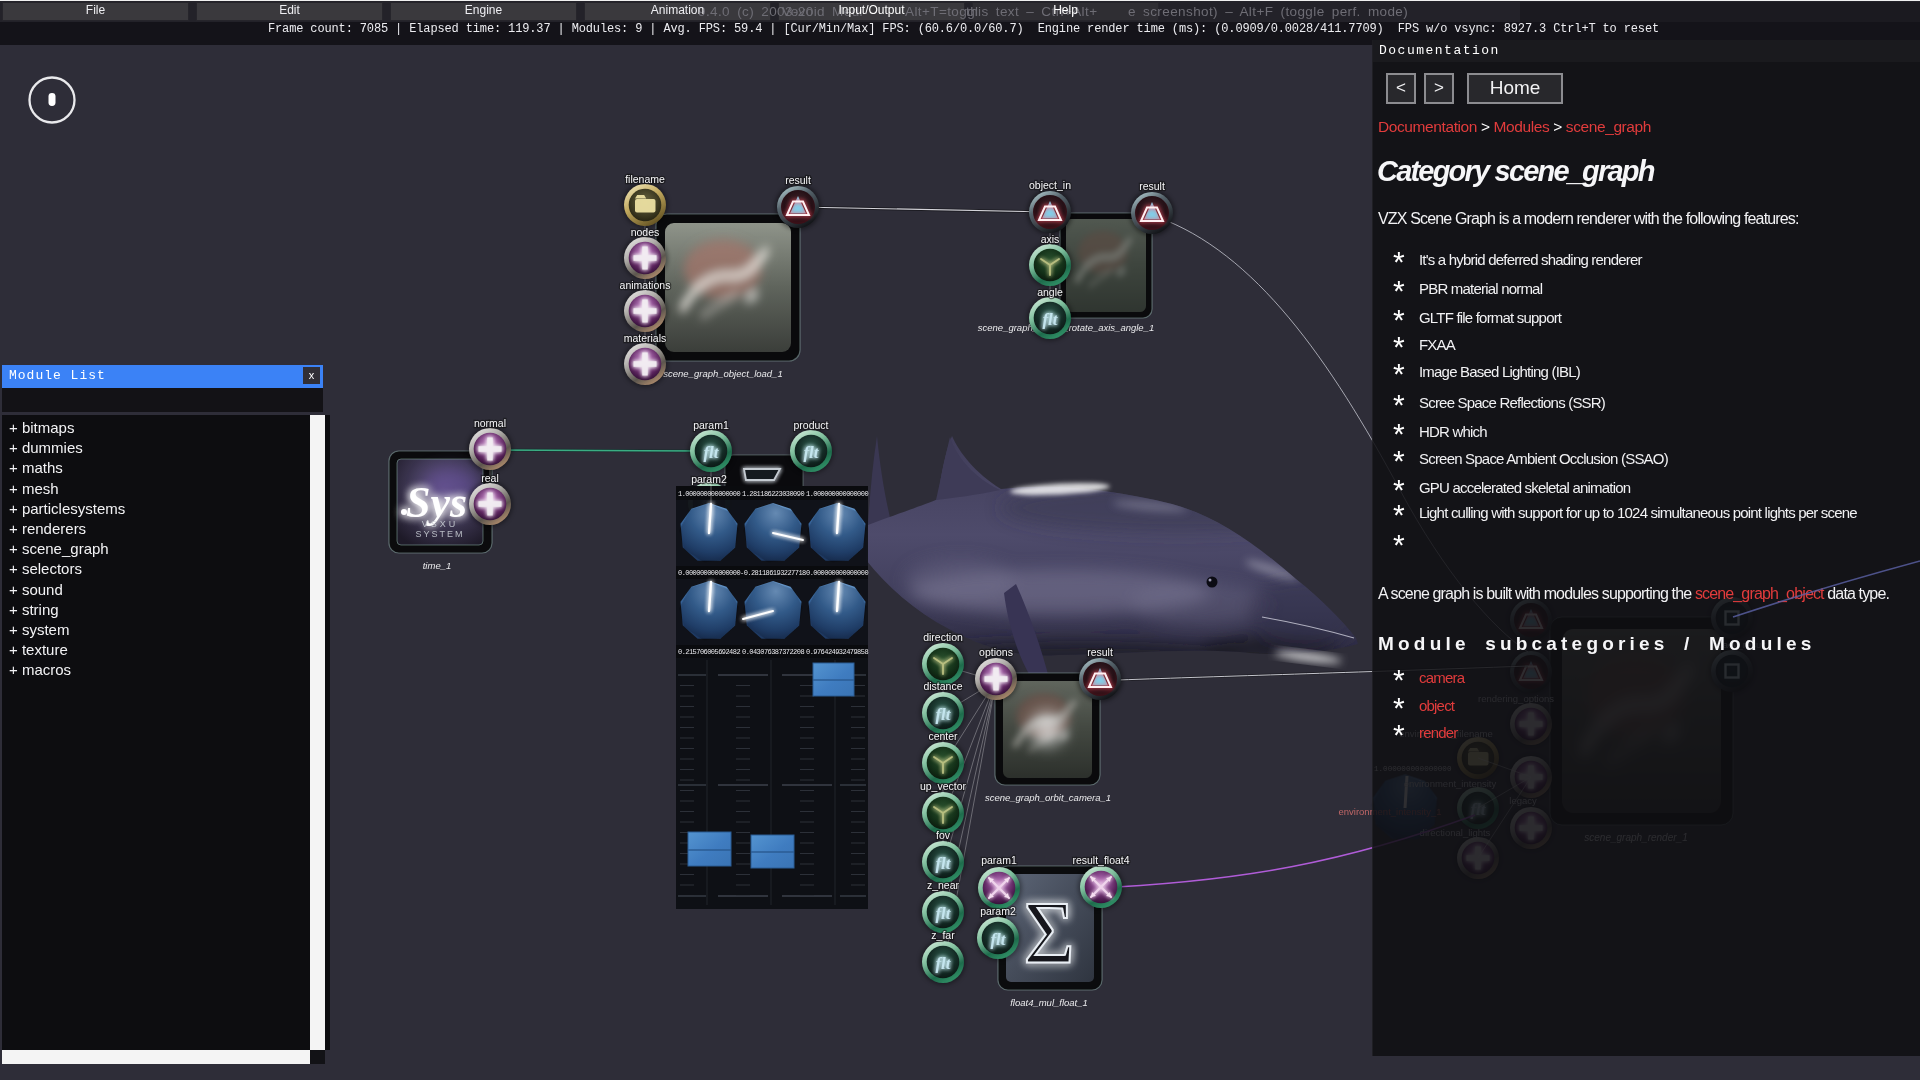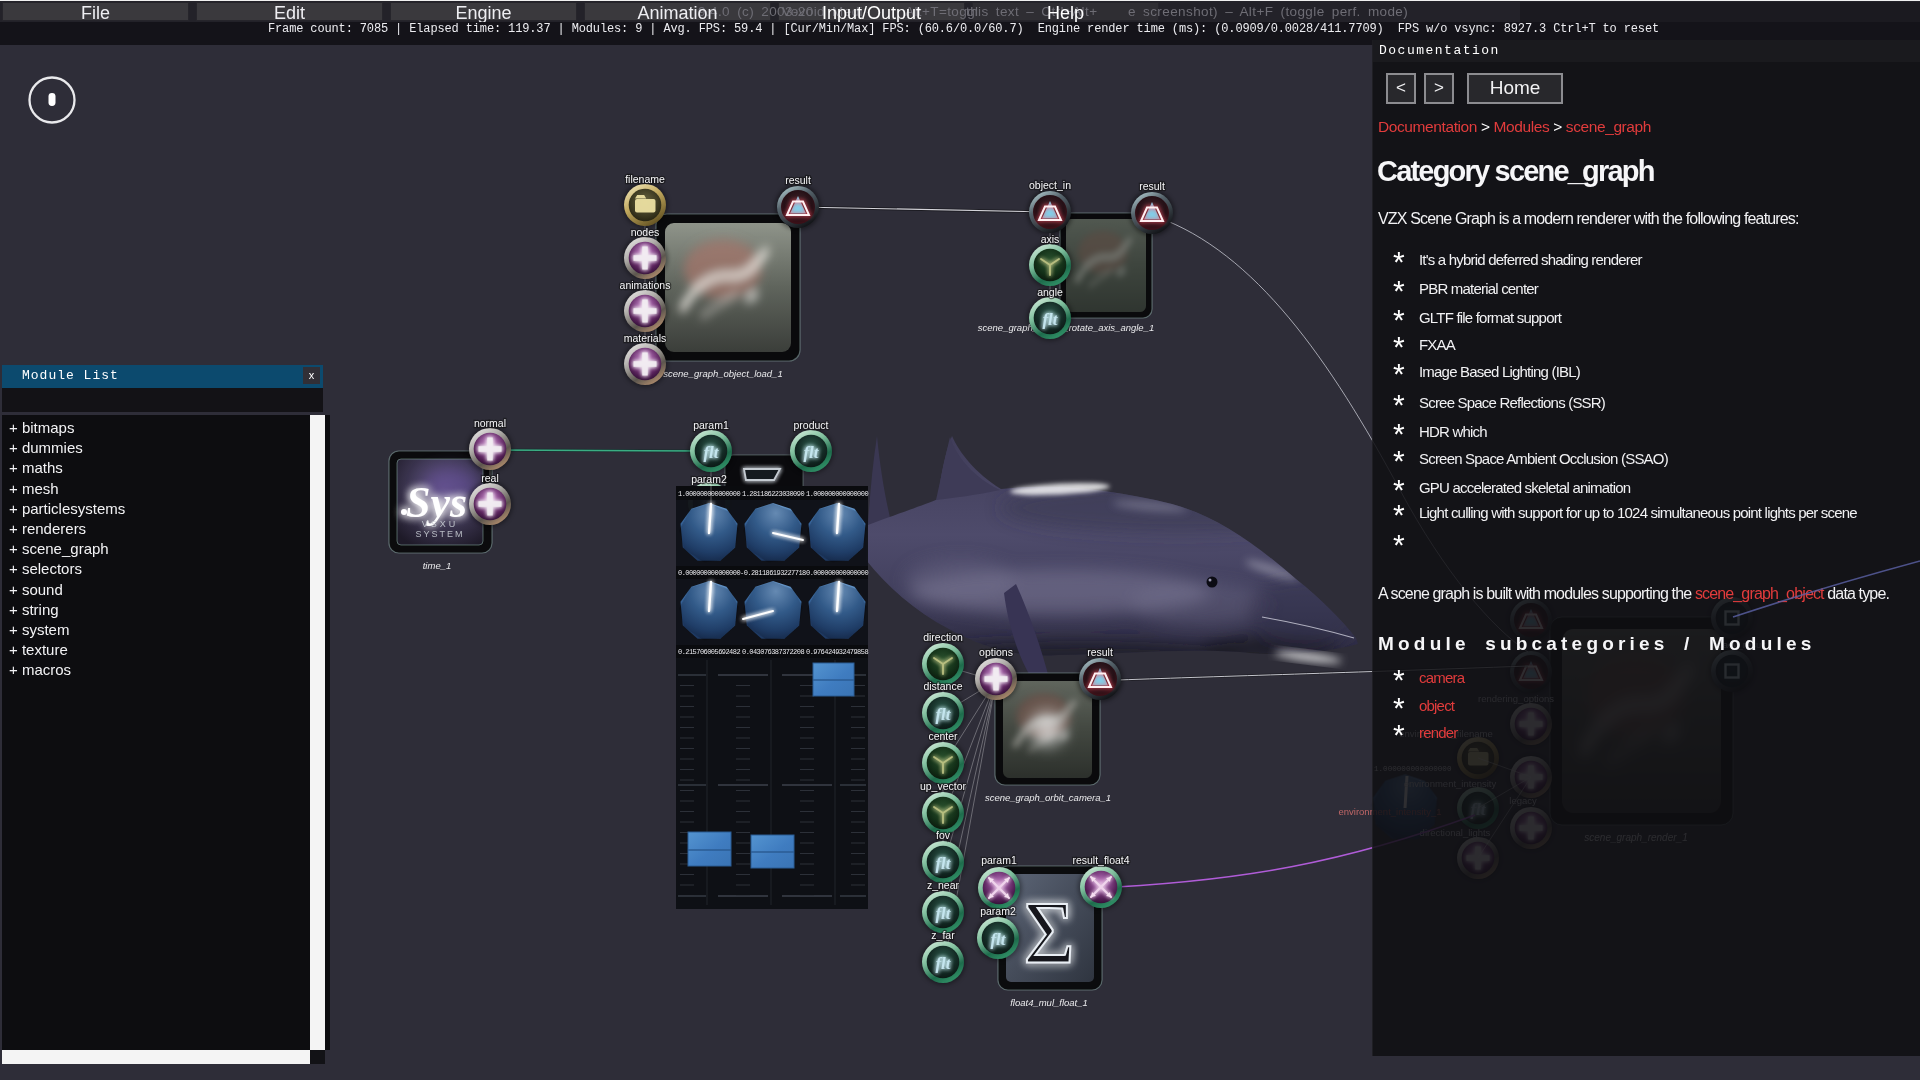--- a/index.html
+++ b/index.html
@@ -1,37 +1,37 @@
 <!DOCTYPE html>
 <html><head><meta charset="utf-8"><style>
 *{margin:0;padding:0;box-sizing:border-box}
 html,body{width:1920px;height:1080px;overflow:hidden;background:#2e2d38;font-family:"Liberation Sans",sans-serif}
 .abs{position:absolute}
 #graph{position:absolute;left:0;top:0}
 #menustrip{position:absolute;left:0;top:0;width:1920px;height:22px;background:#232229;border-top:1px solid #f0f0f0}
 #menustrip .dk{position:absolute;left:1520px;top:1px;width:400px;height:21px;background:#1b1a20}
 .mbtn{position:absolute;top:2px;height:19px;width:187px;background:#3a393d;border:1px solid #26252b}
-.mlab{position:absolute;top:3px;width:187px;text-align:center;color:#eeeef2;font-size:18px}
+.mlab{position:absolute;top:3px;width:187px;text-align:center;color:#eeeef2;font-size:12px}
 .dimt{position:absolute;top:4px;color:#6e6d75;font-size:13.5px;letter-spacing:0.4px;word-spacing:3px;white-space:pre}
 #stats{position:absolute;left:0;top:22px;width:1920px;height:23px;background:#141319;color:#ececf0;font-family:"Liberation Mono",monospace;font-size:12px;line-height:15px;letter-spacing:-0.14px;white-space:pre;padding-left:268px}
 #mlist{position:absolute;left:2px;top:365px;width:321px;height:700px}
-#mlist .hdr{position:absolute;left:0;top:0;width:321px;height:34px;background:#0c4a6e;color:#fff;font-family:"Liberation Mono",monospace;font-size:13px;letter-spacing:1px;line-height:21px;padding-left:20px}
+#mlist .hdr{position:absolute;left:0;top:0;width:321px;height:34px;background:#3b82f6;color:#fff;font-family:"Liberation Mono",monospace;font-size:13px;letter-spacing:1px;line-height:21px;padding-left:7px}
 #mlist .xb{position:absolute;right:3px;top:2px;width:17px;height:17px;background:#312f36;color:#fff;font-size:11px;text-align:center;line-height:17px;font-family:"Liberation Sans",sans-serif}
 #mlist .srch{position:absolute;left:0;top:23px;width:321px;height:24px;background:#131216}
 #mlist .lst{position:absolute;left:0;top:50px;width:328px;height:635px;background:#0d0d10;color:#f3f3f5;font-size:15px;line-height:20.2px;padding:3px 0 0 7px}
 #mlist .vbar{position:absolute;left:308px;top:50px;width:15px;height:635px;background:#f4f4f4}
 #mlist .hbar{position:absolute;left:0;top:685px;width:308px;height:14px;background:#f4f4f4}
 #mlist .cnr{position:absolute;left:308px;top:685px;width:15px;height:14px;background:#121216}
 #doc{position:absolute;left:1372px;top:40px;width:594px;height:1016px;background:rgba(15,15,18,0.868);border-left:1px solid rgba(200,200,210,0.07)}
 #doc .hdr{position:absolute;left:0;top:0;width:594px;height:22px;background:rgba(27,27,31,0.92);color:#fff;font-family:"Liberation Mono",monospace;font-size:13px;letter-spacing:1.5px;line-height:22px;padding-left:6px}
 #doc .xb{position:absolute;right:5px;top:2px;width:17px;height:17px;background:#3a3a40;color:#fff;font-size:11px;text-align:center;line-height:17px}
 #doc .nav{position:absolute;top:33px;height:31px;background:#28282c;border:2px solid #8c8c90;color:#f2f2f4;text-align:center}
 #doc .bc{position:absolute;left:5px;top:78px;font-size:15.5px;letter-spacing:-0.4px;color:#fff}
 #doc .red{color:#e23c3c}
-#doc h1{position:absolute;left:4px;top:115px;font-size:29px;font-weight:bold;letter-spacing:-1.8px;color:#f6f6f8}
+#doc h1{position:absolute;left:4px;top:115px;font-size:29px;font-style:italic;font-weight:bold;letter-spacing:-1.8px;color:#f6f6f8}
 #doc .par{position:absolute;font-size:16px;letter-spacing:-0.85px;color:#f2f2f4}
 #doc .bl{position:absolute;left:46px;font-size:15px;letter-spacing:-0.8px;color:#f2f2f4}
 #doc .ast{position:absolute;left:20px;font-size:30px;color:#fff;font-family:"Liberation Sans",sans-serif}
 #doc .sub{position:absolute;left:5px;top:593px;font-size:19px;font-weight:bold;letter-spacing:4.2px;word-spacing:6px;color:#f6f6f8}
 #doc .sbar{position:absolute;left:576px;top:72px;width:14px;height:942px;background:#f2f2f2}
 #doc .bl.red,#doc span.red{color:#e23c3c}
 </style></head><body>
 <svg id="graph" width="1920" height="1080" viewBox="0 0 1920 1080">
 <defs>
 <radialGradient id="gPur" cx="50%" cy="36%" r="70%">
@@ -607,21 +607,21 @@
     <div class="xb">x</div>
 <div class="nav" style="left:13px;width:30px;font-size:17px;line-height:26px">&lt;</div>
 <div class="nav" style="left:51px;width:30px;font-size:17px;line-height:26px">&gt;</div>
 <div class="nav" style="left:94px;width:96px;font-size:19px;line-height:26px">Home</div>
 <div class="bc"><span class="red">Documentation</span> &gt; <span class="red">Modules</span> &gt; <span class="red">scene_graph</span></div>
 <h1>Category scene_graph</h1>
 <div class="par" style="left:5px;top:170px">VZX Scene Graph is a modern renderer with the following features:</div>
 <div class="ast" style="top:205px">*</div>
     <div class="bl" style="top:211px">It's a hybrid deferred shading renderer</div>
 <div class="ast" style="top:234px">*</div>
-    <div class="bl" style="top:240px">PBR material center</div>
+    <div class="bl" style="top:240px">PBR material normal</div>
 <div class="ast" style="top:263px">*</div>
     <div class="bl" style="top:269px">GLTF file format support</div>
 <div class="ast" style="top:290px">*</div>
     <div class="bl" style="top:296px">FXAA</div>
 <div class="ast" style="top:317px">*</div>
     <div class="bl" style="top:323px">Image Based Lighting (IBL)</div>
 <div class="ast" style="top:348px">*</div>
     <div class="bl" style="top:354px">Scree Space Reflections (SSR)</div>
 <div class="ast" style="top:377px">*</div>
     <div class="bl" style="top:383px">HDR which</div>

